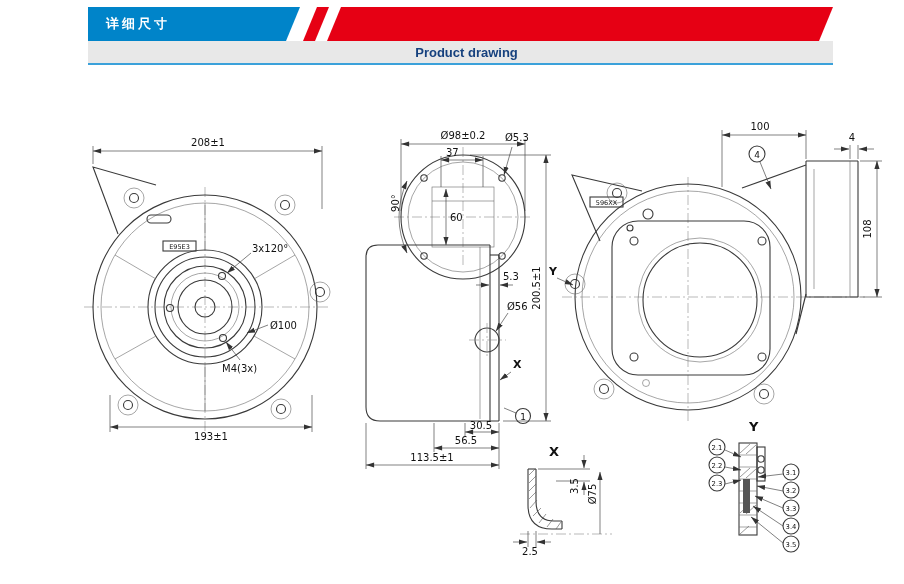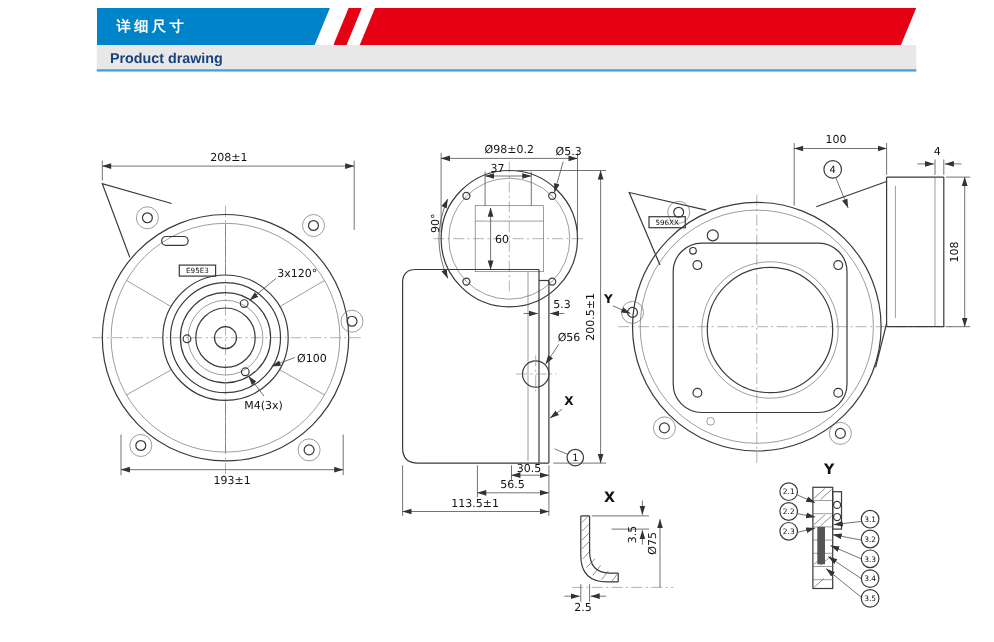--- a/index.html
+++ b/index.html
@@ -12,21 +12,21 @@
               display:flex;align-items:center;padding-left:18px;box-sizing:border-box;
               font-size:13px;font-weight:bold;letter-spacing:3px;
               clip-path:polygon(0 0,100% 0,calc(100% - 14px) 100%,0 100%);}
   .banner-stripe{position:absolute;left:303px;top:0;height:34px;width:26px;background:#e60014;
               clip-path:polygon(14px 0,100% 0,calc(100% - 14px) 100%,0 100%);}
   .banner-band{position:absolute;left:327px;top:0;height:34px;width:506px;background:#e60014;
               clip-path:polygon(14px 0,100% 0,calc(100% - 14px) 100%,0 100%);}
 
   
   .section-header{margin:12px 0 0 88px;width:745px;background:#e8e8e8;border-bottom:2px solid #3ba1da;
-                  padding:4px 0 3px 12px;box-sizing:border-box;}
+                  padding:4px 0 3px 12px;box-sizing:border-box;text-align:center;}
   .section-header h2{margin:0;font-size:13px;font-weight:bold;color:#16417e;}
 
   svg{display:block;}
   .ln{fill:none;stroke:#3a3a3a;stroke-width:1.1;}
   .thin{fill:none;stroke:#6a6a6a;stroke-width:0.6;}
   .dim{fill:none;stroke:#4a4a4a;stroke-width:0.7;}
   .cl{fill:none;stroke:#8a8a8a;stroke-width:0.6;stroke-dasharray:10 3 2 3;}
   .hatch{stroke:#555;stroke-width:0.6;}
   text{font-family:"DejaVu Sans",sans-serif;fill:#111;}
   .dimtext{font-size:10px;}

